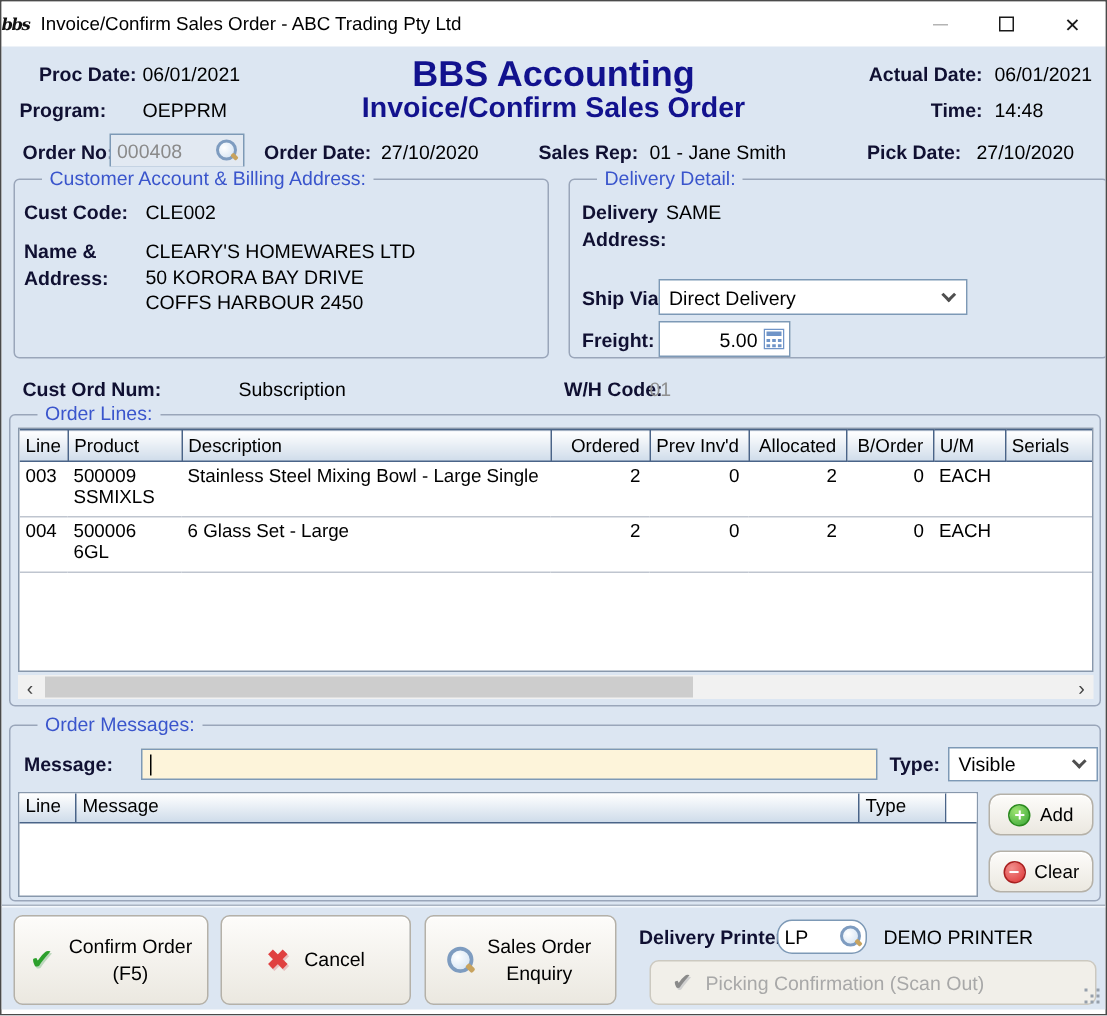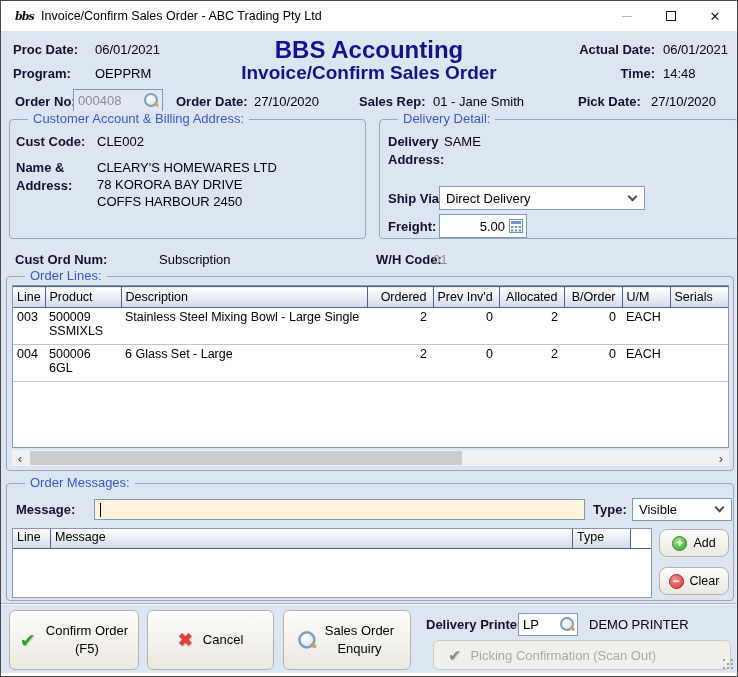--- a/index.html
+++ b/index.html
@@ -3,21 +3,21 @@
 <meta charset="utf-8">
 <style>
   * { box-sizing: border-box; margin: 0; padding: 0; }
   html,body { width: 738px; }
   body { font-family: "Liberation Sans", sans-serif; font-size: 13px; color:#000; background:#ffffff; }
 
   .window { position:relative; width:738px; height:677px; border:1px solid #4a4a4a; background:#fff; overflow:hidden; }
 
   
   .titlebar { position:relative; height:30px; background:#ffffff; display:flex; align-items:center; }
-  .app-icon { width:20px; margin-left:14px; font-family:"DejaVu Serif", serif; font-weight:bold; font-style:italic; font-size:11px; color:#111; letter-spacing:-1px; }
+  .app-icon { width:20px; margin-left:0; font-family:"DejaVu Serif", serif; font-weight:bold; font-style:italic; font-size:11px; color:#111; letter-spacing:-1px; }
   .title-text { margin-left:6px; font-size:12.5px; color:#000; }
   .win-controls { position:absolute; right:0; top:0; height:30px; display:flex; }
   .win-btn { width:44px; height:30px; display:flex; align-items:center; justify-content:center; }
   .min-glyph { width:10px; height:1px; background:#b4b4b4; }
   .max-glyph { width:10px; height:10px; border:1px solid #1a1a1a; }
   .close-glyph { font-size:13px; color:#1a1a1a; }
 
   
   .body { position:relative; width:736px; height:642px; background:var(--body_bg,#dce6f2); }
   .abs { position:absolute; }
@@ -113,21 +113,21 @@
           <span class="max-glyph"></span>
         </div>
       <div class="win-btn">
           <span class="close-glyph">✕</span>
         </div>
     </div>
   </div>
 
   <div class="body">
 
-    <div class="abs" style="left:12px; top:11px; display:flex; gap:4px;">
+    <div class="abs" style="left:12px; top:11px; display:flex; gap:4px;text-align:right;">
       <span class="lbl" style="width:78px;">Proc Date:</span>
       <span class="val">06/01/2021</span>
     </div>
     <div class="abs" style="left:0; top:6px; width:736px; text-align:center;">
       <div class="app-title">BBS Accounting</div>
       <div class="screen-title">Invoice/Confirm Sales Order</div>
     </div>
     <div class="abs" style="left:12px; top:35px; display:flex; gap:4px;">
       <span class="lbl" style="width:78px;">Program:</span>
       <span class="val">OEPPRM</span>
@@ -153,21 +153,21 @@
     <span class="abs lbl" style="left:577px; top:63px;">Pick Date:</span>
     <span class="abs val" style="left:650px; top:63px;">27/10/2020</span>
 
     <div class="group" style="left:8px; top:88px; width:357px; height:120px;">
       <span class="legend">Customer Account &amp; Billing Address:</span>
       <span class="abs lbl" style="left:6px; top:14px;">Cust Code:</span>
       <span class="abs val" style="left:87px; top:14px;">CLE002</span>
       <span class="abs lbl" style="left:6px; top:40px;">Name &amp;</span>
       <span class="abs lbl" style="left:6px; top:58px;">Address:</span>
       <span class="abs val" style="left:87px; top:40px;">CLEARY'S HOMEWARES LTD</span>
-      <span class="abs val" style="left:87px; top:57px;">78 KORORA BAY DRIVE</span>
+      <span class="abs val" style="left:87px; top:57px;">50 KORORA BAY DRIVE</span>
       <span class="abs val" style="left:87px; top:74px;">COFFS HARBOUR 2450</span>
     </div>
 
     <div class="group" style="left:378px; top:88px; width:360px; height:120px;">
       <span class="legend">Delivery Detail:</span>
       <span class="abs lbl" style="left:8px; top:14px;">Delivery</span>
       <span class="abs lbl" style="left:8px; top:32px;">Address:</span>
       <span class="abs val" style="left:64px; top:14px;">SAME</span>
       <span class="abs lbl" style="left:8px; top:71px;">Ship Via:</span>
       <div class="abs combo" style="left:59px; top:66px; width:206px; height:24px;">
@@ -307,21 +307,21 @@
         <span class="btn-text">Cancel</span>
       </div>
       <div class="bigbtn" style="left:282px; width:128px;">
         <span class="mag" style="transform:scale(1.25);"></span>
         <span class="btn-text">
           <span>Sales Order</span><br>
           <span>Enquiry</span>
         </span>
       </div>
       <span class="abs lbl" style="left:425px; top:13px;">Delivery Printer:</span>
-      <div class="abs tfield" style="left:517px; top:9px; width:60px; height:23px; padding-right:2px;">
+      <div class="abs tfield" style="left:517px; top:9px; width:60px; height:23px; padding-right:2px;border-radius:10px;">
         <input value="LP" style="">
         <span class="mag"></span>
       </div>
       <span class="abs val" style="left:588px; top:13px;">DEMO PRINTER</span>
       <div class="picking-btn">
         <span class="icon-check-gray">✔</span>
         <span>Picking Confirmation (Scan Out)</span>
       </div>
       <div class="grip"></div>
     </div>

